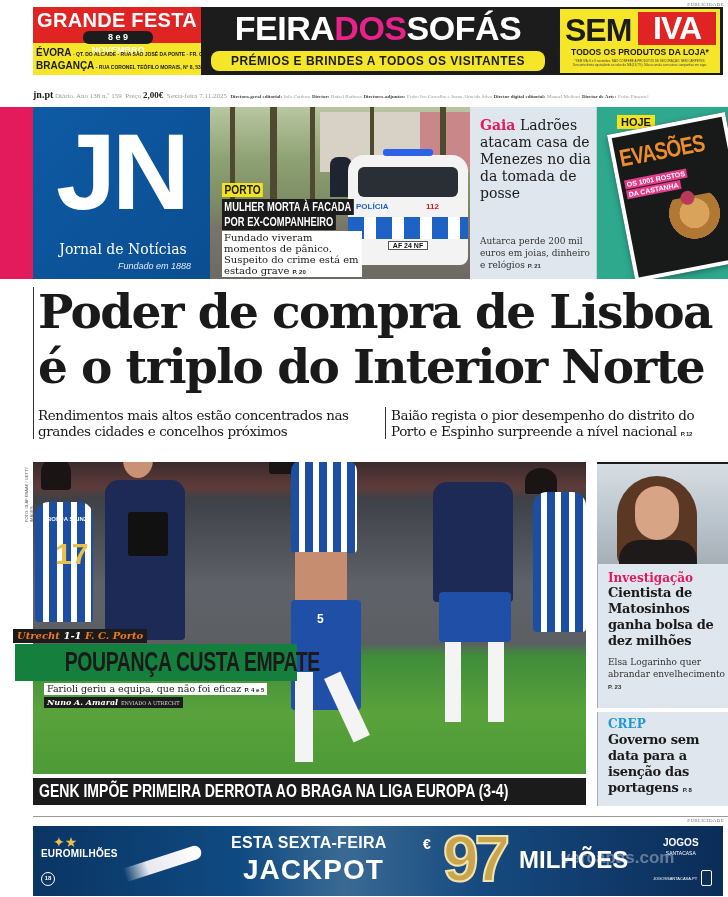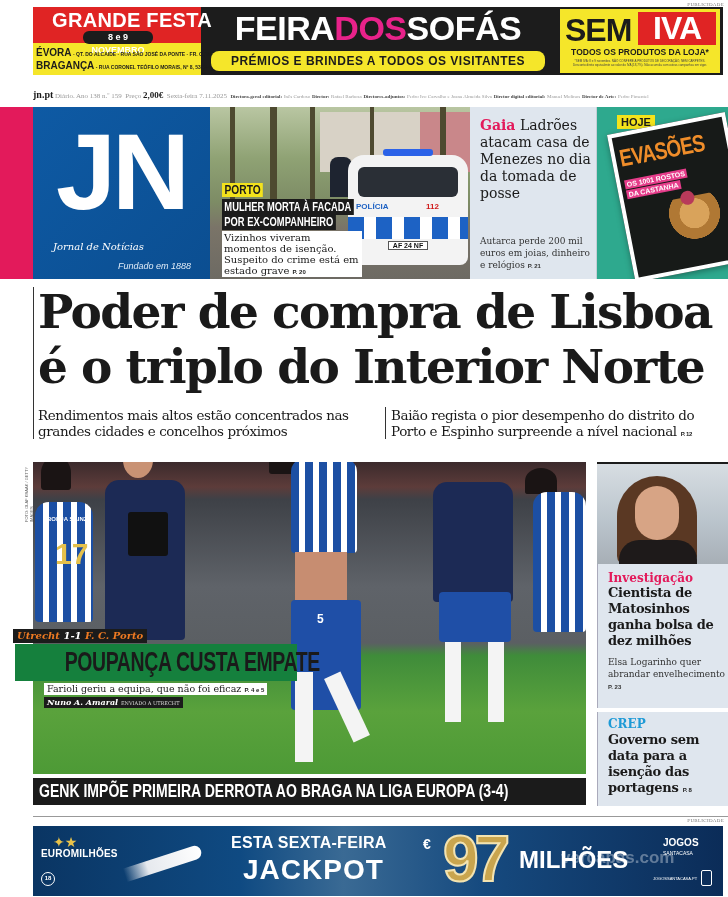--- a/index.html
+++ b/index.html
@@ -6,21 +6,21 @@
   html, body { width: 728px; height: 897px; background: #fff; overflow: hidden; }
   body { position: relative; font-family: "DejaVu Serif", serif; color: #1a1a1a; }
   .abs { position: absolute; }
 
   
   .pub-label { font-size: 5px; color: #777; letter-spacing: .3px; font-family: "Liberation Serif", serif; }
   .top-ad { left: 33px; top: 7px; width: 690px; height: 68px; background: #1c1c1c; }
   .ad-festa { left: 0; top: 0; width: 168px; height: 68px; }
   .ad-festa .red { position:absolute; left:0; top:0; width:168px; height:36px; background:#e02424; }
   .ad-festa .yellow { position:absolute; left:0; top:36px; width:168px; height:32px; background:#f5e62a; }
-  .ad-festa .title { position:absolute; left:0; top:2px; width:168px; text-align:center; color:#fff; font: 900 20px "Liberation Sans", sans-serif; letter-spacing:.3px;margin-left:15px; }
+  .ad-festa .title { position:absolute; left:0; top:2px; width:168px; text-align:center; color:#fff; font: 900 20px "Liberation Sans", sans-serif; letter-spacing:.3px; }
   .ad-festa .dates { position:absolute; left:50px; top:24px; width:70px; height:13px; background:#1c1c1c; color:#fff; border-radius:6px; font: bold 9px "Liberation Sans", sans-serif; text-align:center; line-height:13px; }
   .ad-festa .loc { position:absolute; left:3px; font: 900 10px "Liberation Sans", sans-serif; color:#1c1c1c; white-space:nowrap; }
   .ad-festa .loc small { font-size: 5px; font-weight:bold; }
 
   .ad-feira { left: 176px; top: 0; width: 338px; height: 68px; }
   .ad-feira .big { position:absolute; left:0; top:2px; width:338px; text-align:center; color:#fff; font: 900 34px "Liberation Sans", sans-serif; letter-spacing:-.5px; }
   .ad-feira .big .pink { color:#e8228a; }
   .ad-feira .strip { position:absolute; left:2px; top:44px; width:334px; height:20px; background:#f5e62a; border-radius:8px; color:#1c1c1c; text-align:center; font: 900 12px "Liberation Sans", sans-serif; line-height:20px; letter-spacing:.5px; }
 
   .ad-iva { left: 527px; top: 2px; width: 160px; height: 64px; background:#f5e62a; }
@@ -33,21 +33,21 @@
   .mastline { left: 33px; top: 89px; width: 695px; white-space: nowrap; overflow: hidden; font-family: "Liberation Serif", serif; font-size: 7px; color: #999; }
   .mastline .site { font-weight:bold; color:#1a1a1a; font-size:10px; }
   .mastline .price { font-weight:bold; color:#1a1a1a; font-size:9px; }
   .mastline b { color:#444; font-size:5px; }
   .mastline .tiny { font-size:5px; color:#999; }
 
   
   .pinkbar { left:0; top:107px; width:33px; height:172px; background:#e31a5b; }
   .logo-box { left:33px; top:107px; width:177px; height:172px; background:linear-gradient(135deg,#0e5aa4,#0b4e91); }
   .logo-jn { position:absolute; left:18px; top:15px; width:140px; text-align:center; color:#fff; font: 900 108px/100px "Liberation Sans", sans-serif; letter-spacing:-4px; }
-  .logo-name { position:absolute; left:20px; top:134px; width:140px; color:#fff; font-size:10px; font-family:"DejaVu Serif", serif;font-style:italic; }
+  .logo-name { position:absolute; left:20px; top:134px; width:140px; text-align:center; color:#fff; font-size:14px; font-family:"DejaVu Serif", serif; }
   .logo-est { position:absolute; left:10px; top:154px; width:148px; text-align:right; color:#e0ecf8; font: italic 9px "Liberation Sans", sans-serif; }
 
   .porto-photo { left:210px; top:107px; width:260px; height:172px; overflow:hidden;
     background: linear-gradient(180deg,#b9c6a2 0%,#8fa274 30%,#7d8c65 55%,#7a7468 70%,#6d6a63 100%); }
   .tree { position:absolute; background:#4e4a30; }
   .building { position:absolute; right:50px; top:5px; width:100px; height:60px; background:#d8d2c6; }
   .building2 { position:absolute; right:0; top:5px; width:50px; height:60px; background:#c9878a; }
   .car { position:absolute; left:138px; top:48px; width:120px; height:110px; background:#f3f3f3; border-radius:16px 16px 8px 8px; }
   .car .win { position:absolute; left:10px; top:12px; width:100px; height:30px; background:#2a2f36; border-radius:6px; }
   .car .lights { position:absolute; left:35px; top:-6px; width:50px; height:7px; background:#2b62e8; border-radius:3px; }
@@ -127,21 +127,21 @@
   .euro-stars { position:absolute; left:20px; top:8px; color:#e8c24a; font-size:14px; }
   .euro-name { position:absolute; left:8px; top:22px; color:#fff; font: bold 10px "Liberation Sans", sans-serif; letter-spacing:.2px; }
   .age-icon { position:absolute; left:8px; top:46px; width:14px; height:14px; border:1.5px solid #fff; border-radius:50%; color:#fff; font: bold 6px/11px "Liberation Sans", sans-serif; text-align:center; }
   .plane { position:absolute; left:90px; top:30px; width:80px; height:14px; background:linear-gradient(90deg,transparent,#e6e9ee 30%,#ffffff); border-radius:0 10px 10px 0; transform:rotate(-18deg); }
   .esta { position:absolute; left:198px; top:8px; color:#fff; font: bold 16px "Liberation Sans", sans-serif; letter-spacing:.3px; }
   .jackpot { position:absolute; left:210px; top:28px; color:#fff; font: 900 28px "Liberation Sans", sans-serif; letter-spacing:1px; }
   .euro-sign { position:absolute; left:390px; top:10px; color:#fff; font: bold 14px "Liberation Sans", sans-serif; }
   .big97 { position:absolute; left:410px; top:-4px; color:#c9a54e; font: 900 64px "Liberation Sans", sans-serif; -webkit-text-stroke: 2px #f3e3b0; letter-spacing:-4px; }
   .milhoes { position:absolute; left:486px; top:20px; color:#fff; font: bold 24px "Liberation Sans", sans-serif; }
   .watermark { position:absolute; left:528px; top:22px; color:rgba(255,255,255,.35); font: bold 17px "Liberation Sans", sans-serif; }
-  .jogos { position:absolute; left:630px; top:12px; color:#fff; font: bold 10px/10px "Liberation Sans", sans-serif; }
+  .jogos { position:absolute; left:630px; top:12px; color:#fff; font: bold 10px/10px "Liberation Sans", sans-serif; text-align: center; }
   .jogos small { display:block; font-size:5px; font-weight:normal; }
   .jogos-url { position:absolute; left:620px; top:50px; color:#fff; font: 4px "Liberation Sans", sans-serif; }
   .phone-icon { position:absolute; left:668px; top:44px; width:11px; height:16px; border:1.5px solid #fff; border-radius:2px; }
   .pub-top { right:4px; top:2px; }
   .pub-bot { right:4px; top:818px; }
 </style>
 </head>
 <body>
 
 <div class="abs pub-label pub-top">PUBLICIDADE</div>
@@ -199,21 +199,21 @@
     <div class="lights"></div>
     <div class="win"></div>
     <div class="policia">POLÍCIA</div>
     <div class="c112">112</div>
     <div class="stripe"></div>
     <div class="plate">AF 24 NF</div>
   </div>
   <div class="porto-tag">PORTO</div>
   <div class="porto-head">MULHER MORTA À FACADA</div>
   <div class="porto-head porto-head2">POR EX-COMPANHEIRO</div>
-  <div class="porto-sub"><span>Vizinhos viveram momentos de isenção. Suspeito do crime está em estado grave</span> <span class="page-ref">P. 20</span></div>
+  <div class="porto-sub"><span>Fundado viveram momentos de pânico. Suspeito do crime está em estado grave</span> <span class="page-ref">P. 20</span></div>
 </div>
 
 <div class="abs gaia-box">
   <div class="gaia-head"><span class="kick">Gaia</span> <span>Ladrões atacam casa de Menezes no dia da tomada de posse</span></div>
   <div class="gaia-sub"><span>Autarca perde 200 mil euros em joias, dinheiro e relógios</span> <span class="page-ref">P. 21</span></div>
 </div>
 
 <div class="abs evasoes-box">
   <div class="hoje">HOJE</div>
   <div class="mag">

